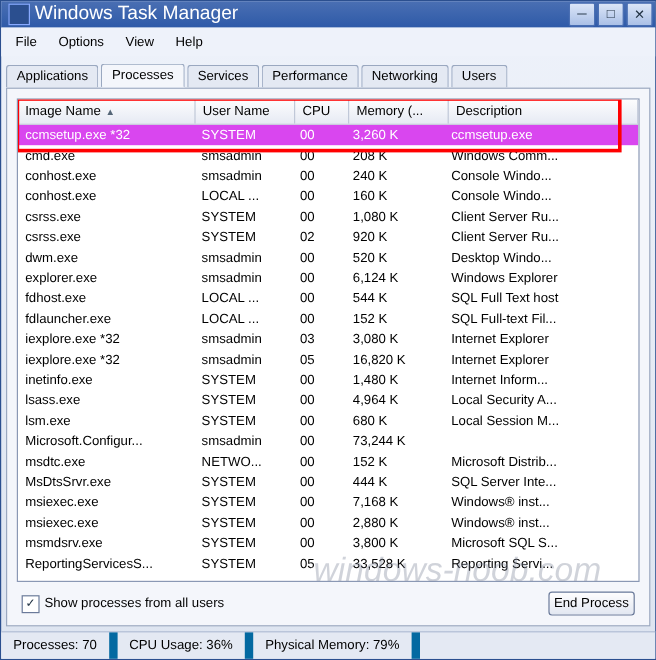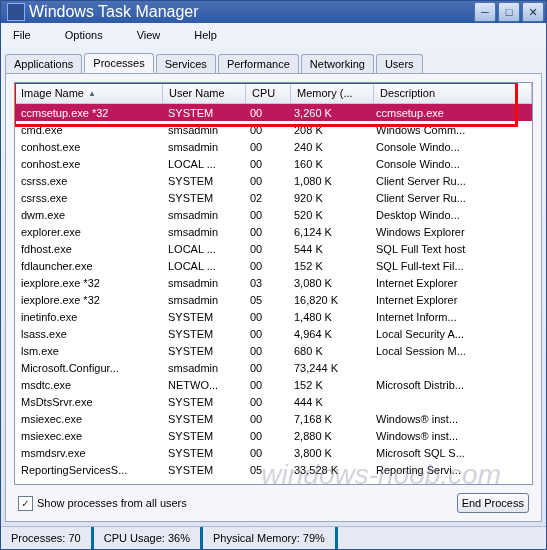--- a/index.html
+++ b/index.html
@@ -2,43 +2,43 @@
 <html><head>
 <meta charset="utf-8">
 <style>
 html,body{margin:0;padding:0;font-family:"Segoe UI",Tahoma,sans-serif;font-size:11px;color:#000;background:#c0c8d8}
 .window{width:547px;height:550px;background:#e8ecf6 linear-gradient(#eef2fa,#dde4f0);border:1px solid #2b4f8f;box-sizing:border-box;display:flex;flex-direction:column;position:relative}
 .titlebar{height:22px;background:linear-gradient(#4a6fb3,#2e5aa8);color:#fff;display:flex;align-items:center;padding:0 2px}
 .titlebar .icon{width:16px;height:16px;margin:0 4px;background:#2b4f8f;border:1px solid #8af}
 .titlebar .title{flex:1;font-size:16px}
 .winbtns{display:flex;gap:2px}
 .winbtn{width:20px;height:18px;background:linear-gradient(#dce6f8,#aac0e6);border:1px solid #4a6fb3;border-radius:2px;display:flex;align-items:center;justify-content:center;font-size:11px;color:#234}
-.menubar{height:20px;display:flex;align-items:center;padding:2px 4px;gap:18px;background:#eef2fa}
+.menubar{height:20px;display:flex;align-items:center;padding:2px 4px;gap:2px;background:#eef2fa}
 .menuitem{padding:2px 8px;border-radius:2px}
 .client{flex:1;padding:4px;display:flex;flex-direction:column;min-height:0}
 .tabstrip{display:flex;height:22px;align-items:center}
 .tab{padding:3px 8px;border:1px solid #9aa8c0;border-bottom:none;background:#e4e9f3;border-radius:3px 3px 0 0;margin-right:2px;position:relative;top:1px}
 .tab.active{background:#f4f6fb;z-index:2;border-bottom:1px solid #f4f6fb}
 .tabpanel{flex:1;border:1px solid #9aa8c0;background:#f4f6fb;padding:8px;display:flex;flex-direction:column;min-height:0;position:relative}
 .listwrap{flex:1;border:1px solid #8a98b4;background:#fff;overflow:hidden;display:flex;flex-direction:column;min-height:0;position:relative}
 .lv-header{display:flex;background:linear-gradient(#fdfdfe,#e6eaf3);border-bottom:1px solid #c0c8d8;height:20px;flex-shrink:0}
 .lv-header .hcell{border-right:1px solid #c0c8d8;padding:2px 6px;display:flex;align-items:center;overflow:hidden;white-space:nowrap}
 .lv-body{flex:1;overflow-y:scroll;overflow-x:hidden}
 .row{display:flex;height:17px;align-items:center}
-.row.sel{background:#be185d;color:#fff}
+.row.sel{background:#d946ef;color:#fff}
 .cell{padding:0 6px;overflow:hidden;white-space:nowrap;text-overflow:ellipsis}
 .c0{width:135px}.c1{width:70px}.c2{width:32px;text-align:left}.c3{width:70px;text-align:left}.c4{flex:1}
 .hc0{width:135px}.hc1{width:70px}.hc2{width:32px}.hc3{width:70px}.hc4{flex:1}
 .sort{font-size:8px;margin-left:4px;color:#567}
 .bottomrow{display:flex;align-items:center;justify-content:space-between;margin-top:8px;padding:0 4px}
 .chkwrap{display:flex;align-items:center;gap:4px}
 .chk{width:13px;height:13px;border:1px solid #6a7a9a;background:#fff;display:flex;align-items:center;justify-content:center;font-size:10px;color:#234}
 .btn{padding:3px 4px;border:1px solid #6a7a9a;background:linear-gradient(#fdfdfe,#e2e7f1);border-radius:3px}
 .statusbar{height:22px;border-top:1px solid #b0bcd4;background:#e4e9f3;display:flex;align-items:center}
-.statcell{padding:0 10px;border-right:3px solid #0369a1;height:100%;display:flex;align-items:center}
+.statcell{padding:0 10px;border-right:7px solid #0369a1;height:100%;display:flex;align-items:center}
 .highlight{position:absolute;border:3px solid #f00;pointer-events:none;z-index:5}
 .watermark{position:absolute;right:40px;bottom:30px;font-size:28px;color:rgba(120,130,150,.35);font-style:italic;pointer-events:none;z-index:6}
 ::-webkit-scrollbar{width:16px;background:#e4e9f3}
 ::-webkit-scrollbar-thumb{background:#c0c8d8;border:1px solid #9aa8c0}
 ::-webkit-scrollbar-button{background:#e4e9f3;border:1px solid #9aa8c0;height:16px}
 </style>
 </head>
 <body>
 
 <div class="window">
@@ -200,20 +200,21 @@
               <div class="cell c1">NETWO...</div>
               <div class="cell c2">00</div>
               <div class="cell c3">152 K</div>
               <div class="cell c4">Microsoft Distrib...</div>
             </div>
             <div class="row">
               <div class="cell c0">MsDtsSrvr.exe</div>
               <div class="cell c1">SYSTEM</div>
               <div class="cell c2">00</div>
               <div class="cell c3">444 K</div>
+              <div class="cell c4">SQL Server Inte...</div>
             </div>
             <div class="row">
               <div class="cell c0">msiexec.exe</div>
               <div class="cell c1">SYSTEM</div>
               <div class="cell c2">00</div>
               <div class="cell c3">7,168 K</div>
               <div class="cell c4">Windows® inst...</div>
             </div>
             <div class="row">
               <div class="cell c0">msiexec.exe</div>

